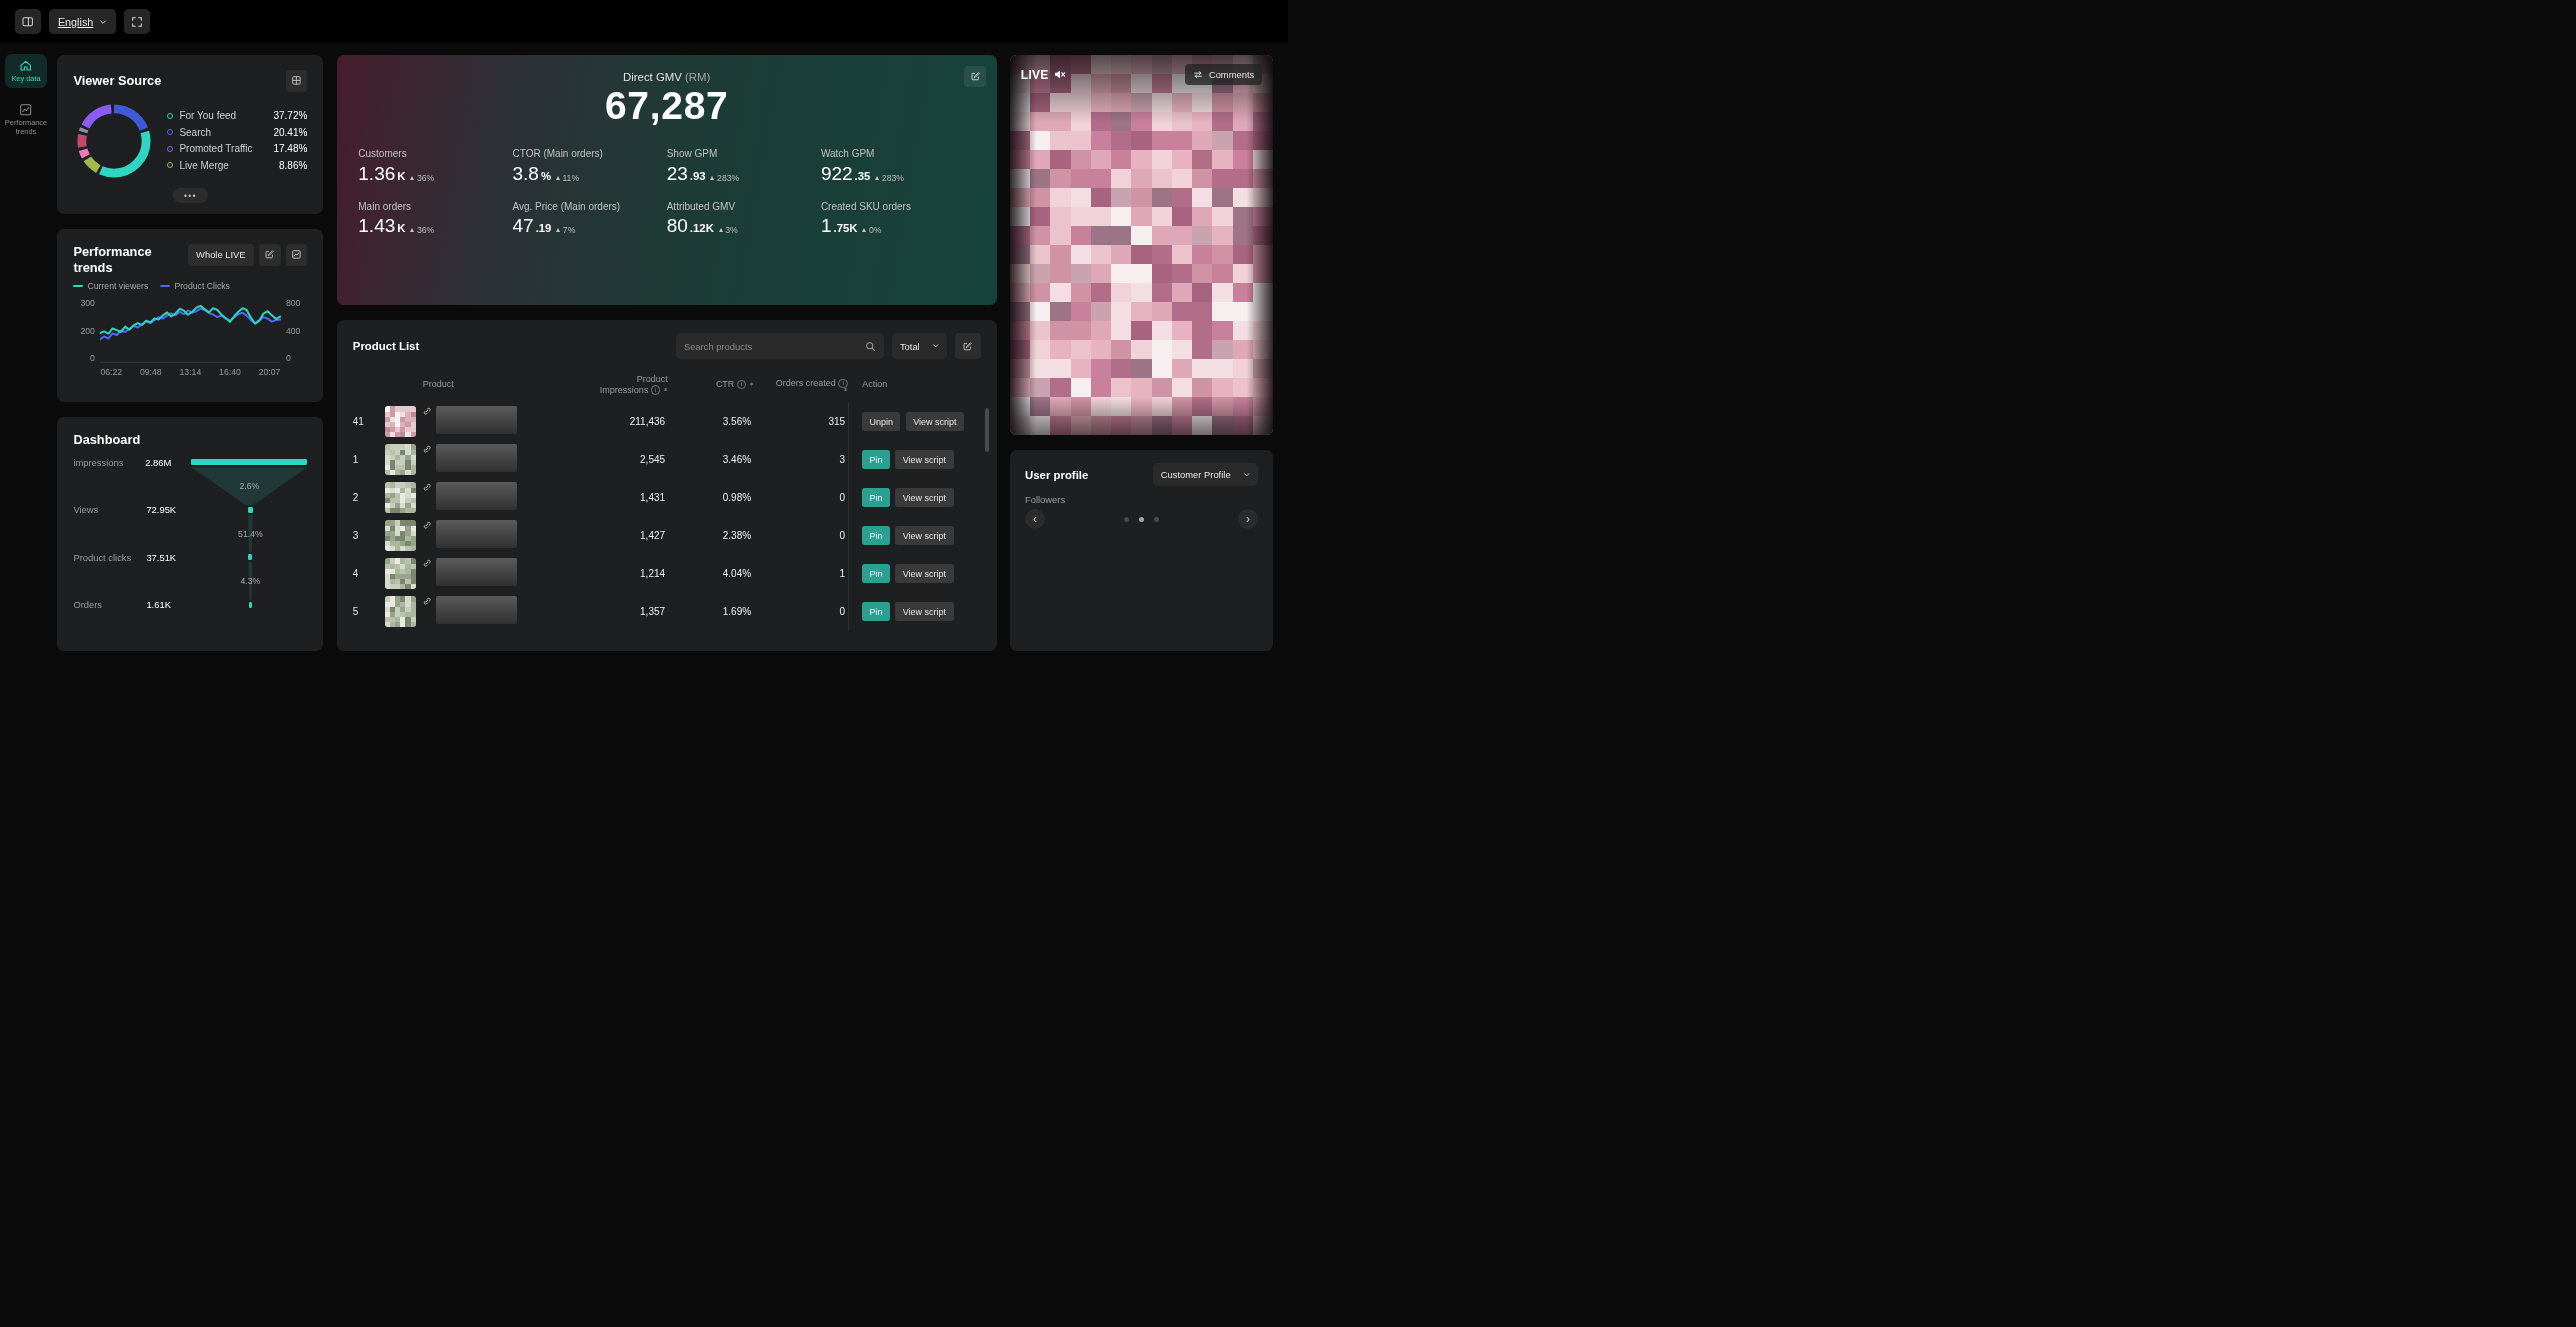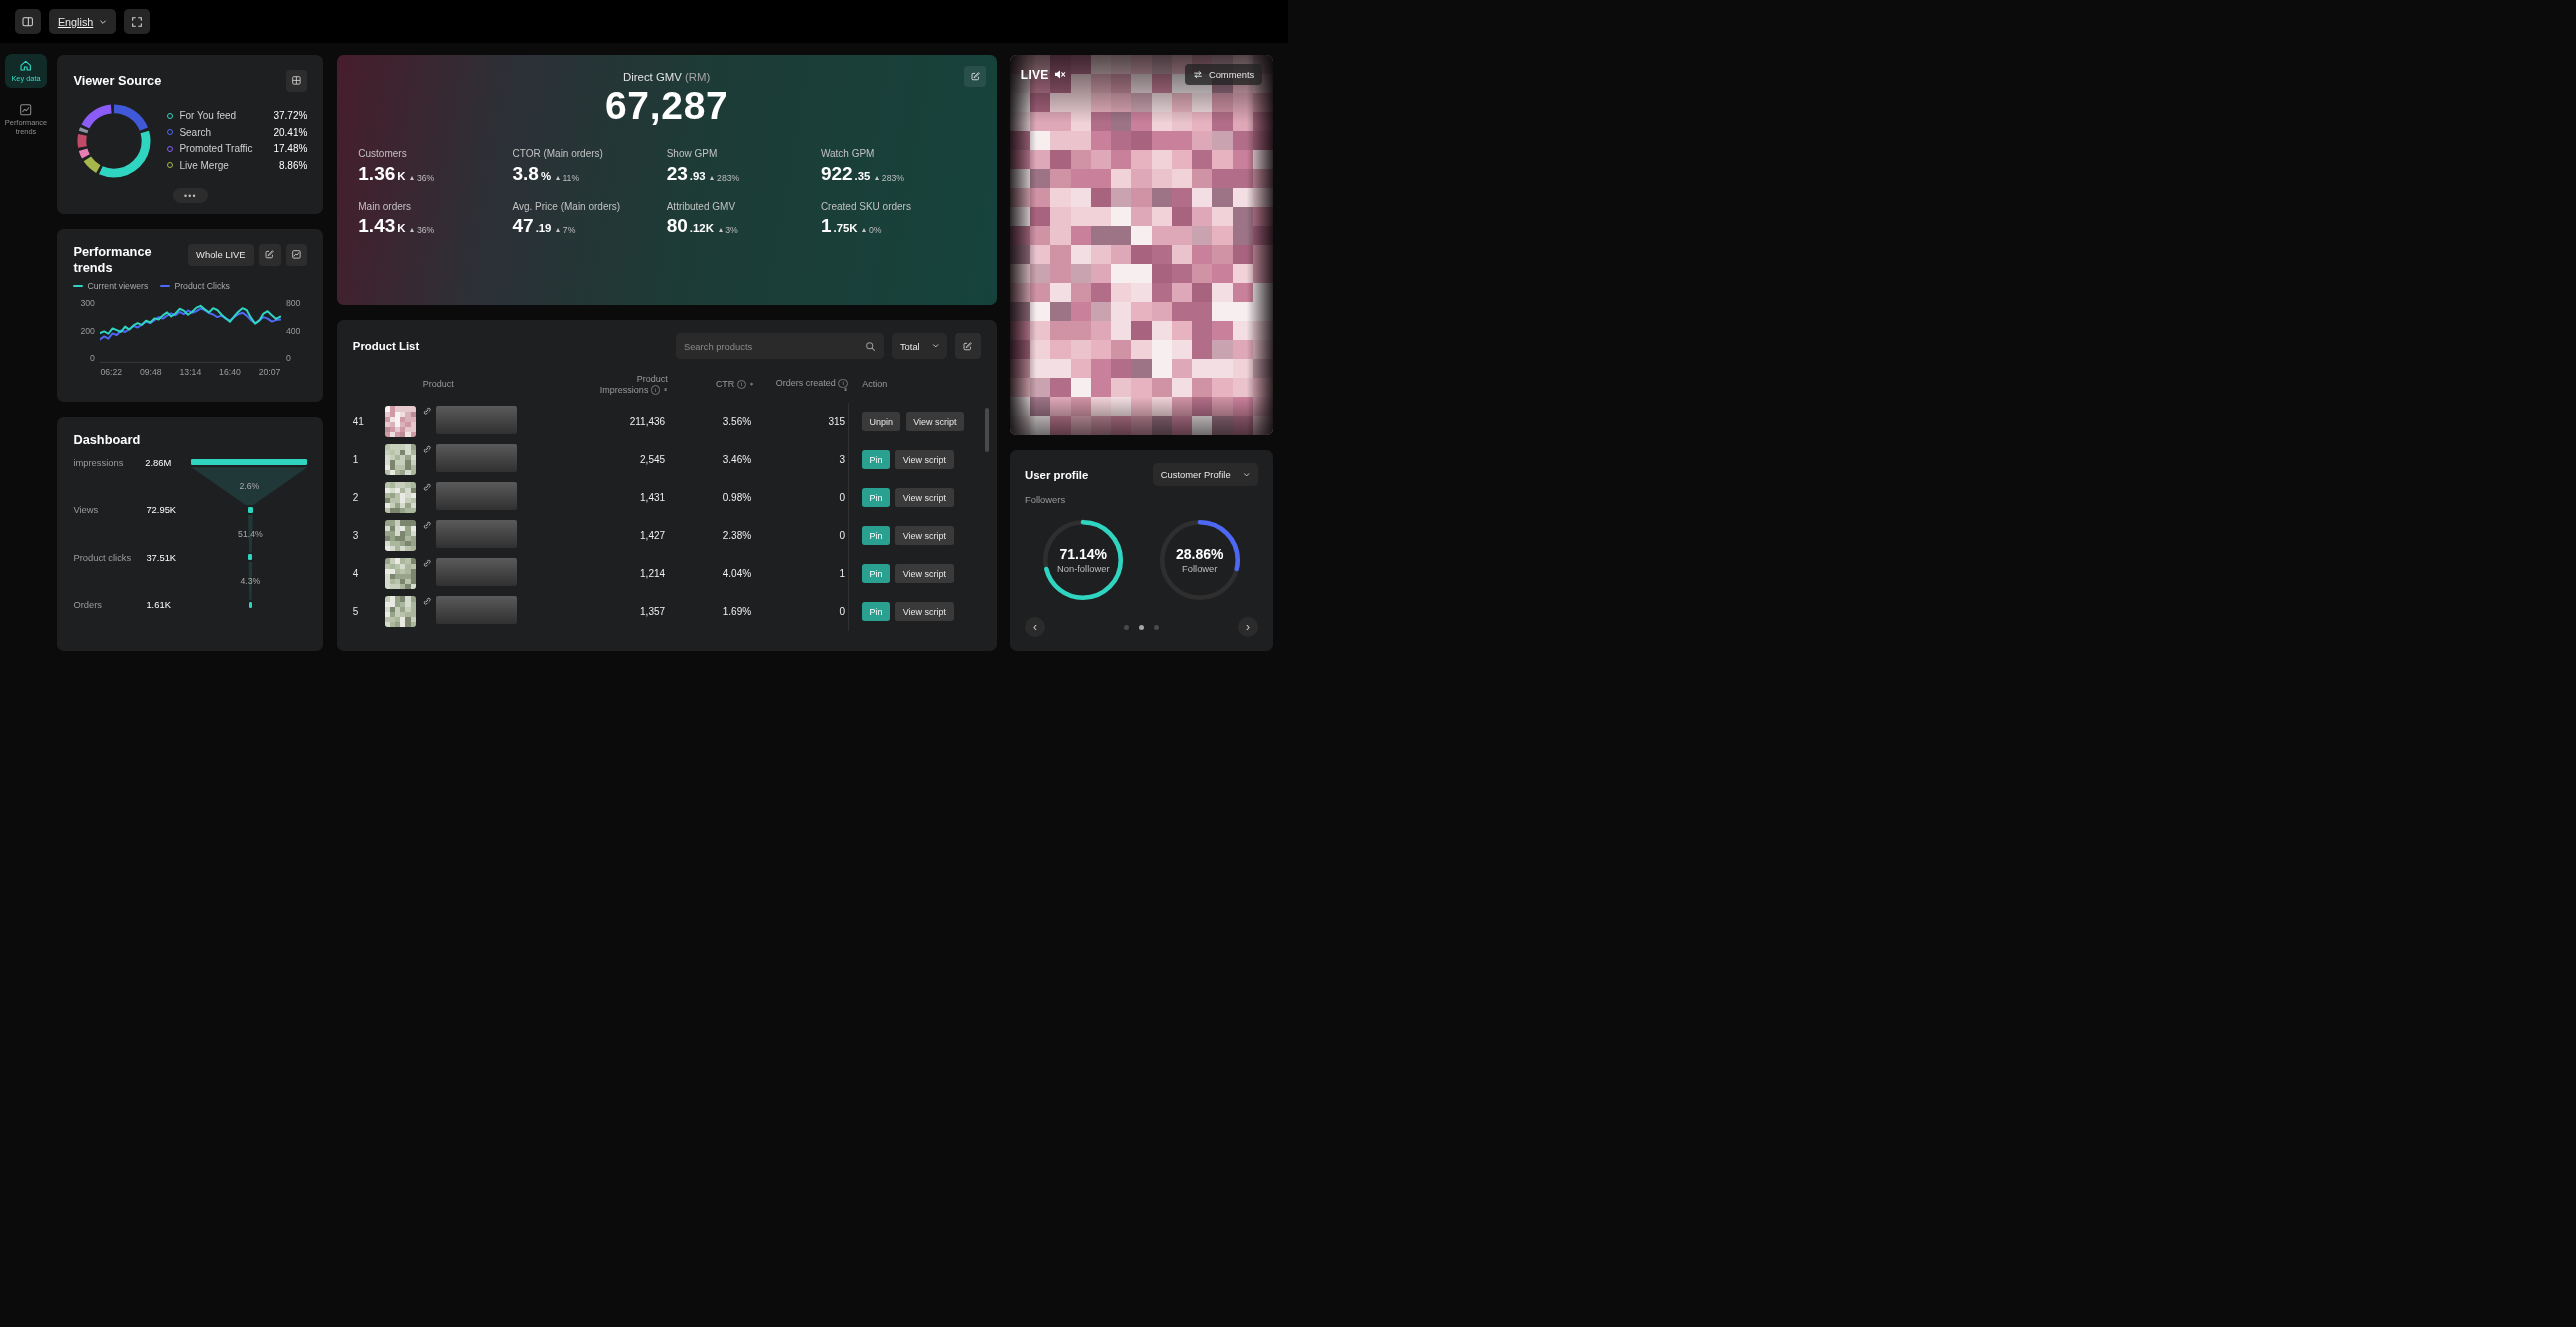--- a/index.html
+++ b/index.html
@@ -108,21 +108,21 @@
   .gmv-title { text-align:center; font-size:11.4px; color:#e3e3e3; margin-top:2.7px; }
   .gmv-title .unit { color:#a5a5a5; }
   .gmv-value { text-align:center; font-size:39px; font-weight:700; letter-spacing:0.7px; margin-top:1.3px; }
   .gmv-badges { display:flex; justify-content:center; gap:9.4px; margin-top:6.7px; }
   .gmv-badge { display:flex; align-items:center; gap:6px; background:rgba(0,0,0,.35); border-radius:5.4px; padding:5.4px 10.8px; }
   .gmv-badge .b-label { color:#d9d9d9; font-size:10.8px; }
   .gmv-badge .b-value { font-size:15px; font-weight:700; }
   .gmv-stats { display:grid; grid-template-columns:repeat(4,1fr); row-gap:16px; margin-top:20px; }
   .stat .s-label { color:#c2c2c2; font-size:10px; }
   .stat .s-valrow { display:flex; align-items:baseline; gap:4.7px; margin-top:3.4px; }
-  .stat .s-main { font-size:19px; font-weight:700; }
+  .stat .s-main { font-size:19px; font-weight:400; }
   .stat .s-sub { font-size:11.4px; font-weight:700; margin-left:-2.7px; }
   .delta { display:flex; align-items:center; gap:2.7px; color:#bdbdbd; font-size:8.7px; }
   .delta-up { width:0; height:0; border-left:2.7px solid transparent; border-right:2.7px solid transparent; border-bottom:4px solid #c8c8c8; }
 
   
   .pl-card { flex:1; display:flex; flex-direction:column; padding:13.4px 16px; min-height:0; }
   .pl-head { display:flex; align-items:center; gap:8px; }
   .pl-title { font-size:11.4px; font-weight:700; flex:1; }
   .search-box { width:208px; height:25.5px; background:#2a2a2a; border-radius:4.7px; display:flex; align-items:center; padding:0 8px; gap:5.4px; }
   .search-input { flex:1; background:transparent; border:none; outline:none; color:#e5e5e5; font-size:9.4px; font-family:inherit; }
@@ -1302,42 +1302,20 @@
             <button class="select-btn" style="height:23px">
               <span>Customer Profile</span>
               <span>
                 <svg class="ic" width="7.4" height="7.4" viewBox="0 0 12 12">
                     <path d="M2.5 4.5 L6 8 L9.5 4.5" fill="none" stroke="#cfcfcf" stroke-width="1.5" stroke-linecap="round"></path>
                   </svg>
               </span>
             </button>
           </div>
           <div class="up-sub">Followers</div>
-          <div class="gauges">
-            <div class="gauge">
-              <svg viewBox="0 0 132 132">
-                  <circle cx="66" cy="66" r="58" fill="none" stroke="#2f2f2f" stroke-width="7" pathLength="100" stroke-linecap="round"></circle>
-                  <circle cx="66" cy="66" r="58" fill="none" stroke="#2fd5c0" stroke-width="7" pathLength="100" stroke-linecap="round" stroke-dasharray="71.14 28.86" stroke-dashoffset="25"></circle>
-                </svg>
-              <div class="gauge-text">
-                <div class="gauge-pct">71.14%</div>
-                <div class="gauge-label">Non-follower</div>
-              </div>
-            </div>
-            <div class="gauge">
-              <svg viewBox="0 0 132 132">
-                  <circle cx="66" cy="66" r="58" fill="none" stroke="#2f2f2f" stroke-width="7" pathLength="100" stroke-linecap="round"></circle>
-                  <circle cx="66" cy="66" r="58" fill="none" stroke="#4c68f5" stroke-width="7" pathLength="100" stroke-linecap="round" stroke-dasharray="28.86 71.14" stroke-dashoffset="25"></circle>
-                </svg>
-              <div class="gauge-text">
-                <div class="gauge-pct">28.86%</div>
-                <div class="gauge-label">Follower</div>
-              </div>
-            </div>
-          </div>
           <div class="up-pager">
             <button class="pager-btn">‹</button>
             <div class="dots">
               <span class="dot"></span>
               <span class="dot active"></span>
               <span class="dot"></span>
             </div>
             <button class="pager-btn">›</button>
           </div>
         </div>

